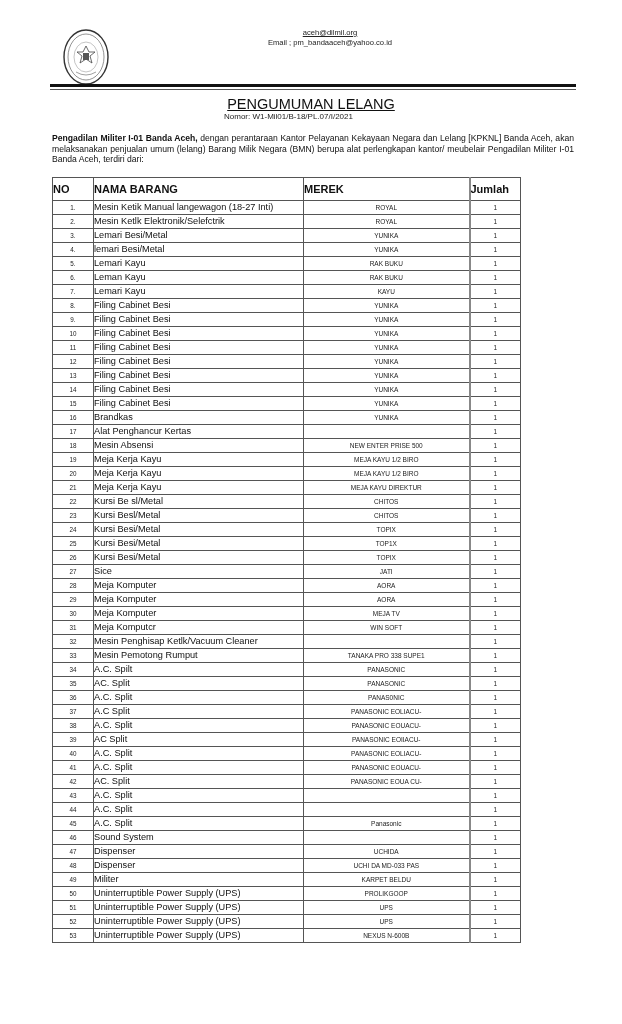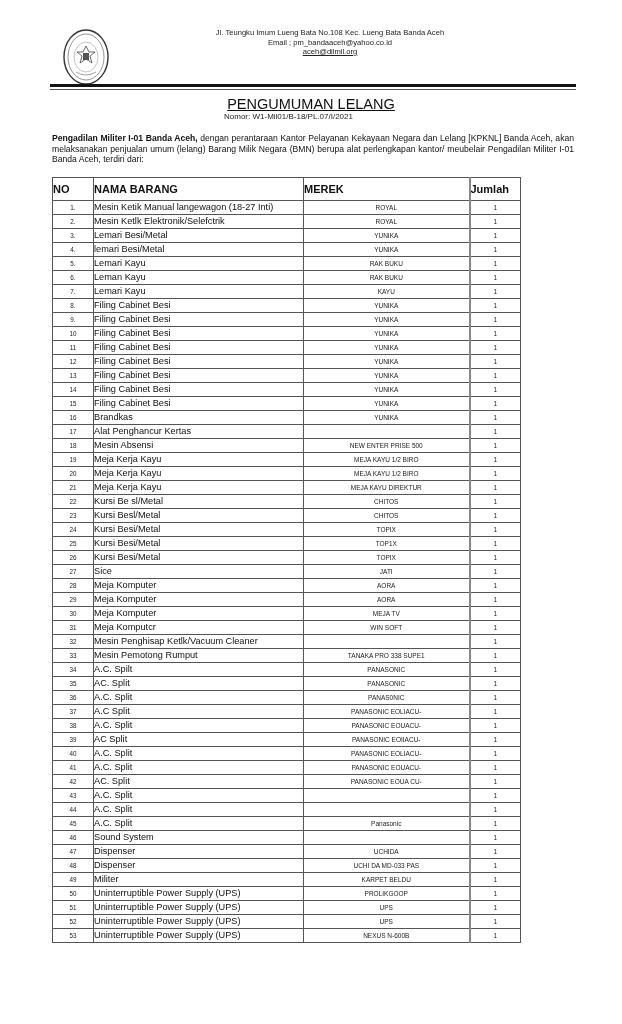--- a/index.html
+++ b/index.html
@@ -39,23 +39,22 @@
     <ellipse cx="24" cy="29" rx="22" ry="27" fill="none" stroke="#333" stroke-width="1.4"></ellipse>
     <ellipse cx="24" cy="29" rx="18" ry="23" fill="none" stroke="#666" stroke-width="0.7"></ellipse>
     <ellipse cx="24" cy="29" rx="12" ry="15" fill="none" stroke="#888" stroke-width="0.5"></ellipse>
     <polygon points="24,18 27,24 33,24 28,28 30,35 24,31 18,35 20,28 15,24 21,24" fill="none" stroke="#444" stroke-width="0.8"></polygon>
     <rect x="21" y="25" width="6" height="7" fill="#555"></rect>
     <path d="M14 44 Q24 50 34 44" fill="none" stroke="#777" stroke-width="0.7"></path>
   </svg>
 </div>
 
 <div class="letterhead">
-  <div class="addr">Jl. Teungku Imum Lueng Bata No.108 Kec. Lueng Bata Banda Aceh</div>
+  <div class="addr link">aceh@dilmil.org</div>
   <div class="addr">Email ; pm_bandaaceh@yahoo.co.id</div>
-  <div class="addr link">aceh@dilmil.org</div>
 </div>
 
 <div class="rule-thick"></div>
 <div class="rule-thin"></div>
 
 <div class="title">PENGUMUMAN LELANG</div>
 <div class="nomor">Nomor: W1-Mil01/B-18/PL.07/I/2021</div>
 
 <div class="intro"><b>Pengadilan Militer I-01 Banda Aceh,</b><span> dengan perantaraan Kantor Pelayanan Kekayaan Negara dan Lelang [KPKNL] Banda Aceh, akan melaksanakan penjualan umum (lelang) Barang Milik Negara (BMN) berupa alat perlengkapan kantor/ meubelair Pengadilan Militer I-01 Banda Aceh, terdiri dari:</span></div>
 

